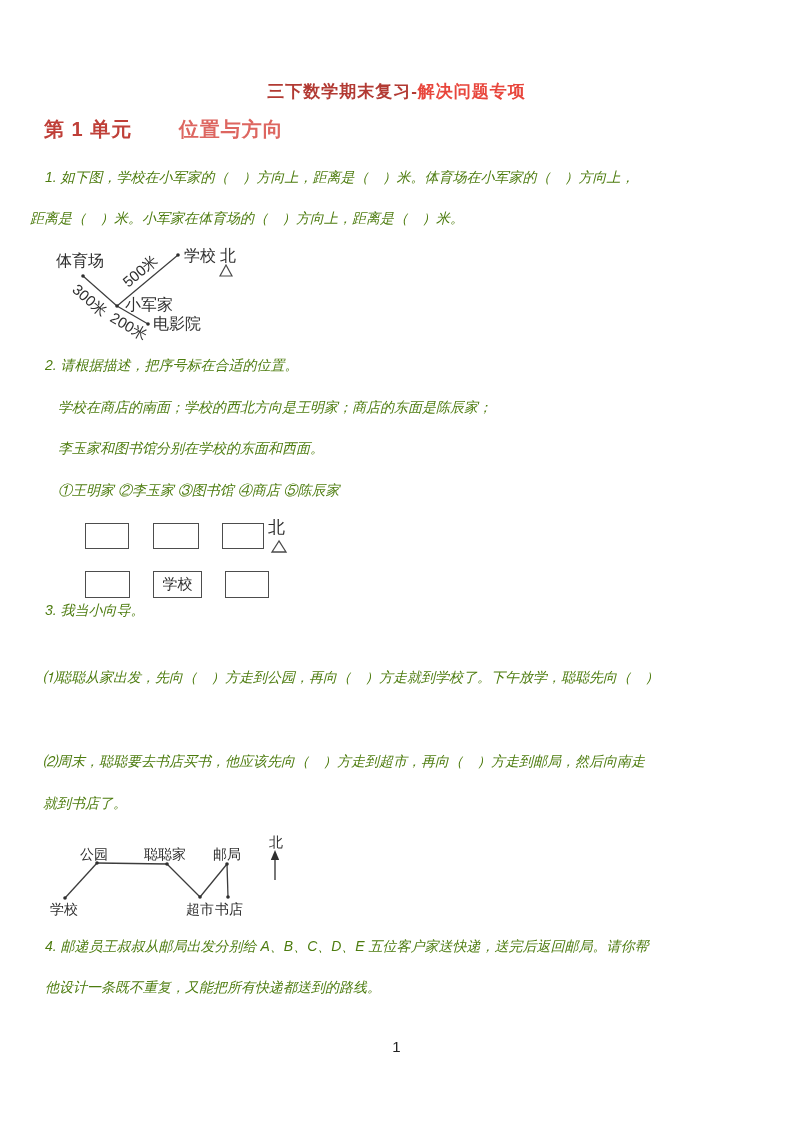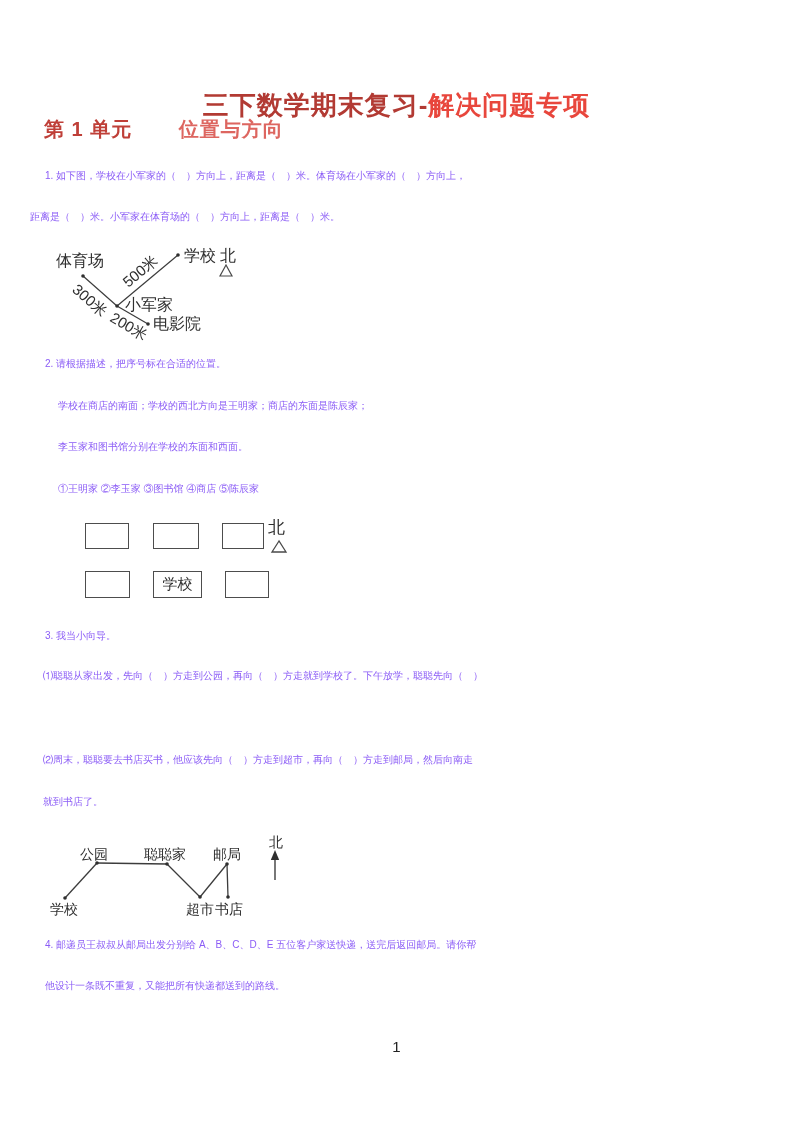--- a/index.html
+++ b/index.html
@@ -6,33 +6,33 @@
   .page {
     position:relative;
     width:793px; height:1122px;
     background:#ffffff;
     font-family:"Liberation Sans", sans-serif;
     color:#2f2f2f;
     overflow:hidden;
   }
   .title {
     position:absolute; top:76px; left:0; right:0;
-    text-align:center; font-size:26px; font-weight:700;
-    letter-spacing:1px; margin:12px;
+    text-align:center; font-size:17px; font-weight:700;
+    letter-spacing:1px; margin:4px;
   }
   .title .t1 { color:#b23a33; }
   .title .t2 { color:#e8463c; }
   .section {
     position:absolute; top:116px; left:44px;
     font-size:20px; font-weight:700; margin:0; letter-spacing:1px;
   }
   .section .s1 { color:#bf3f38; }
   .section .s2 { color:#dd6660;margin-left:40px; }
   .line {
-    position:absolute; font-size:10px; white-space:nowrap; color:#8b5cf6;
+    position:absolute; font-size:14px; white-space:nowrap; color:#4d7c0f;font-style:italic;
   }
   svg text { fill:#2f2f2f; }
   .diag { position:absolute; }
   .box {
     position:absolute; border:1.6px solid #4d4d4d; background:#fff;
     display:flex; align-items:center; justify-content:center;
     font-size:15px; color:#2f2f2f;
   }
   .north-label { position:absolute; font-size:17px; color:#2f2f2f; white-space:nowrap; }
   .footer-page {
@@ -82,21 +82,21 @@
   <div class="north-label" style="top:516px;left:268px">北</div>
   <svg class="diag" style="top:539px;left:270px" width="18" height="15" viewBox="0 0 18 15">
     <polygon points="9,2 2,13 16,13" fill="none" stroke="#4a4a4a" stroke-width="1.3"></polygon>
   </svg>
   <div class="box" style="top:571px;left:85px;width:43px;height:25px"></div>
   <div class="box" style="top:571px;left:153px;width:47px;height:25px">
       <span>学校</span>
     </div>
   <div class="box" style="top:571px;left:225px;width:42px;height:25px"></div>
 
-  <div class="line" style="top:629px;left:45px">3. 我当小向导。</div>
+  <div class="line" style="top:602px;left:45px">3. 我当小向导。</div>
   <div class="line" style="top:669px;left:43px">⑴聪聪从家出发，先向（　）方走到公园，再向（　）方走就到学校了。下午放学，聪聪先向（　）</div>
   <div class="line" style="top:753px;left:43px">⑵周末，聪聪要去书店买书，他应该先向（　）方走到超市，再向（　）方走到邮局，然后向南走</div>
   <div class="line" style="top:795px;left:43px">就到书店了。</div>
 
   <svg class="diag" style="top:830px;left:40px" width="260" height="95" viewBox="0 0 260 95">
     <line x1="25" y1="68" x2="57" y2="33" stroke="#3c3c3c" stroke-width="1.3"></line>
     <line x1="57" y1="33" x2="127" y2="34" stroke="#3c3c3c" stroke-width="1.3"></line>
     <line x1="127" y1="34" x2="160" y2="67" stroke="#3c3c3c" stroke-width="1.3"></line>
     <line x1="160" y1="67" x2="187" y2="34" stroke="#3c3c3c" stroke-width="1.3"></line>
     <line x1="187" y1="34" x2="188" y2="67" stroke="#3c3c3c" stroke-width="1.3"></line>

